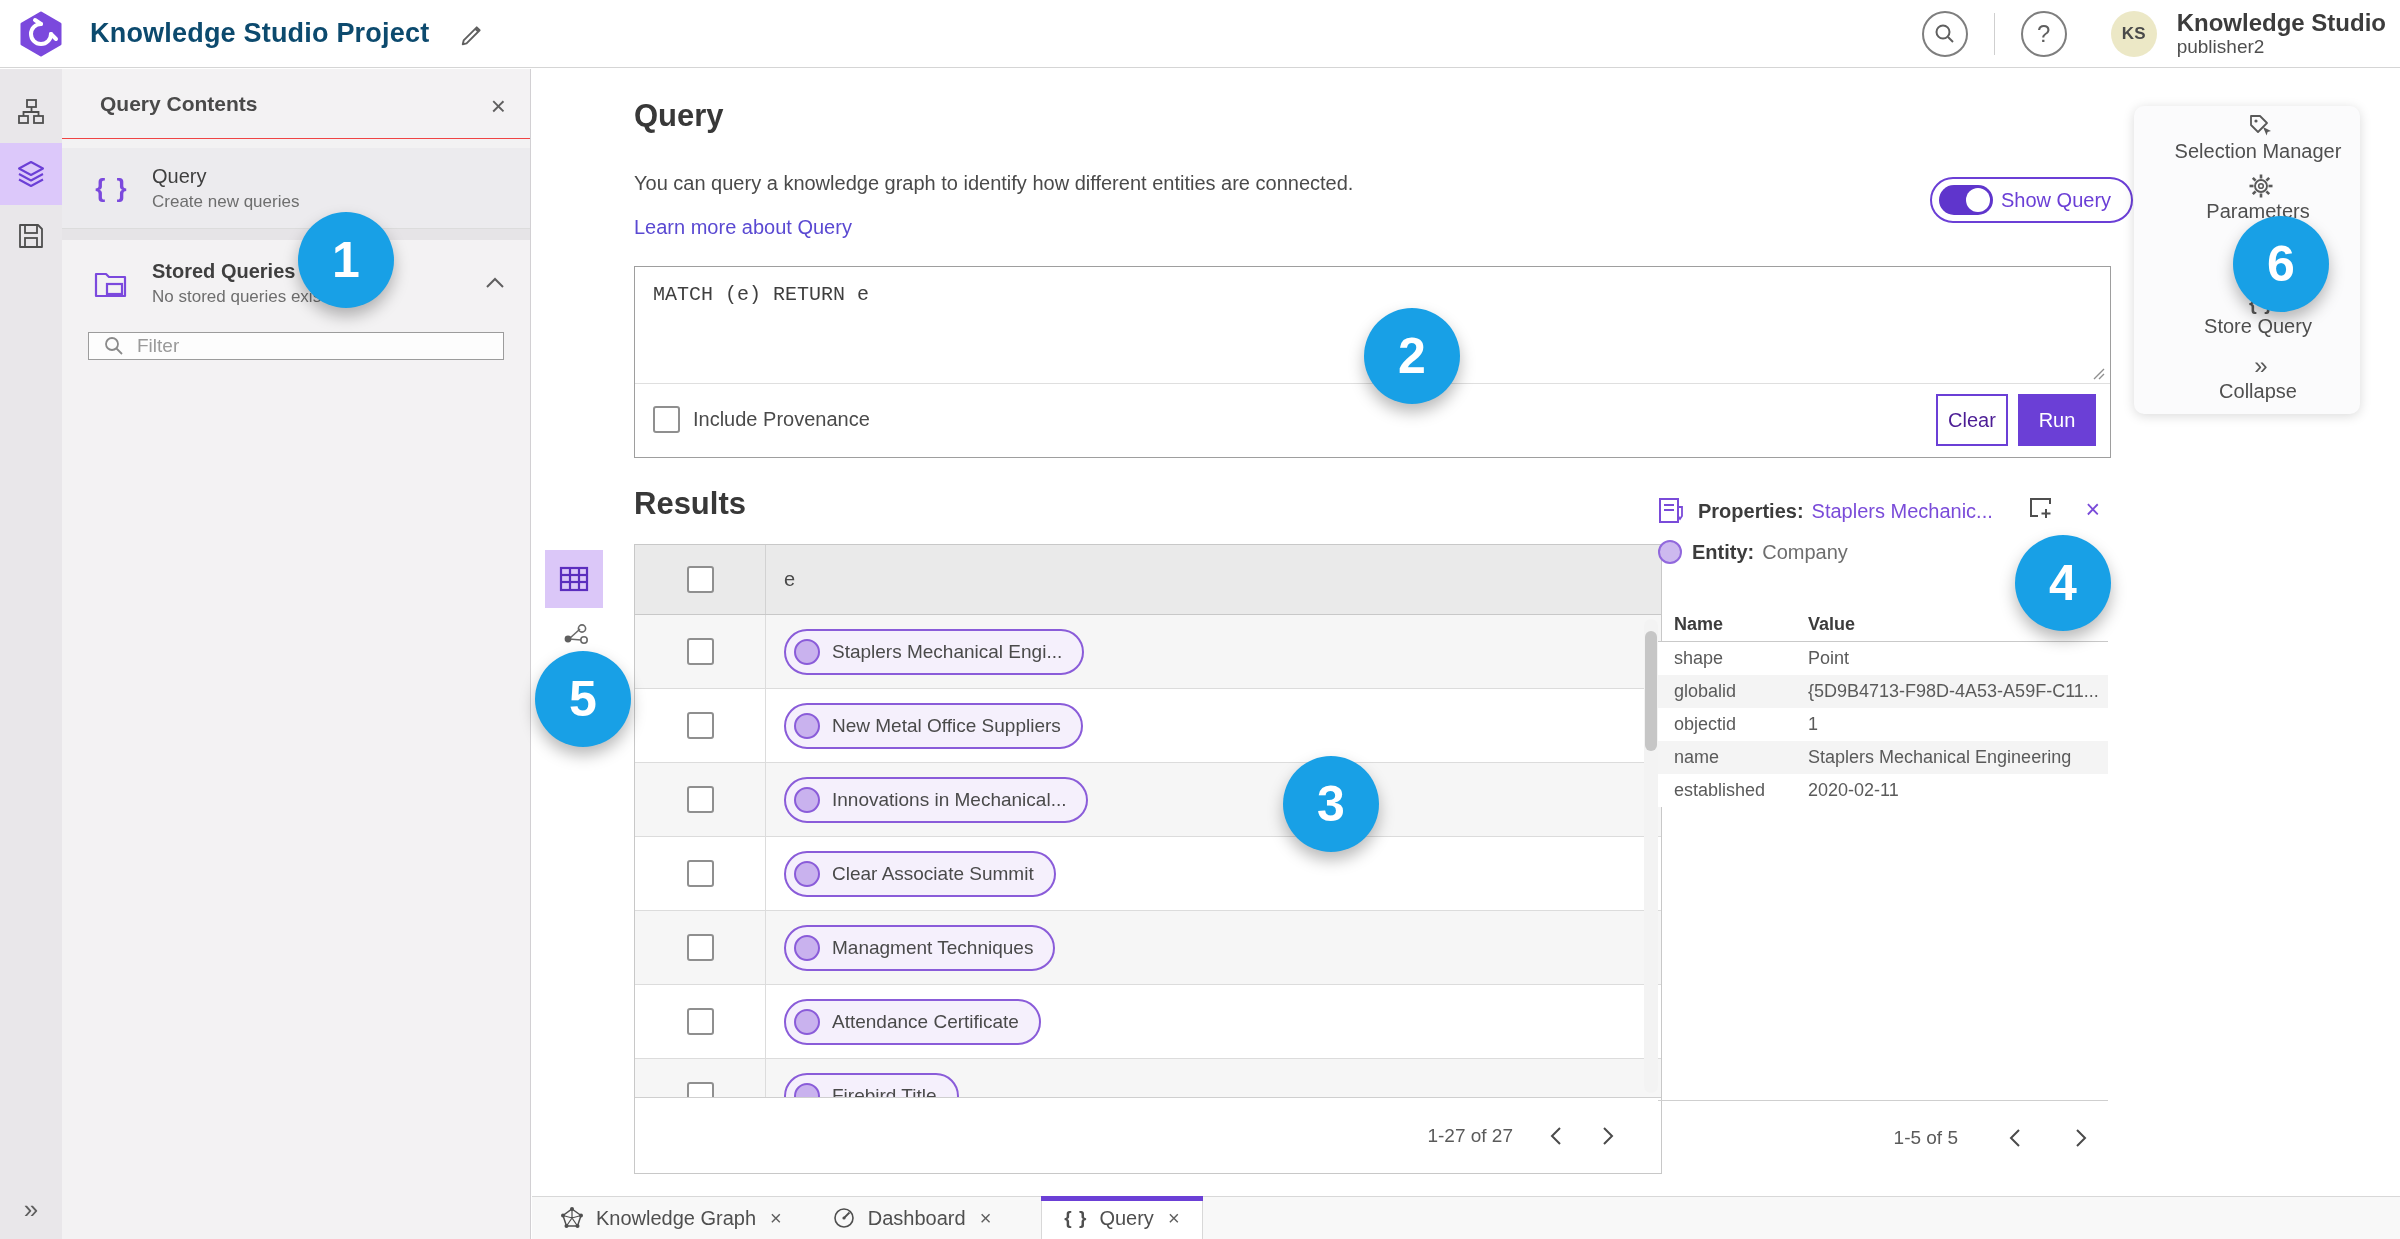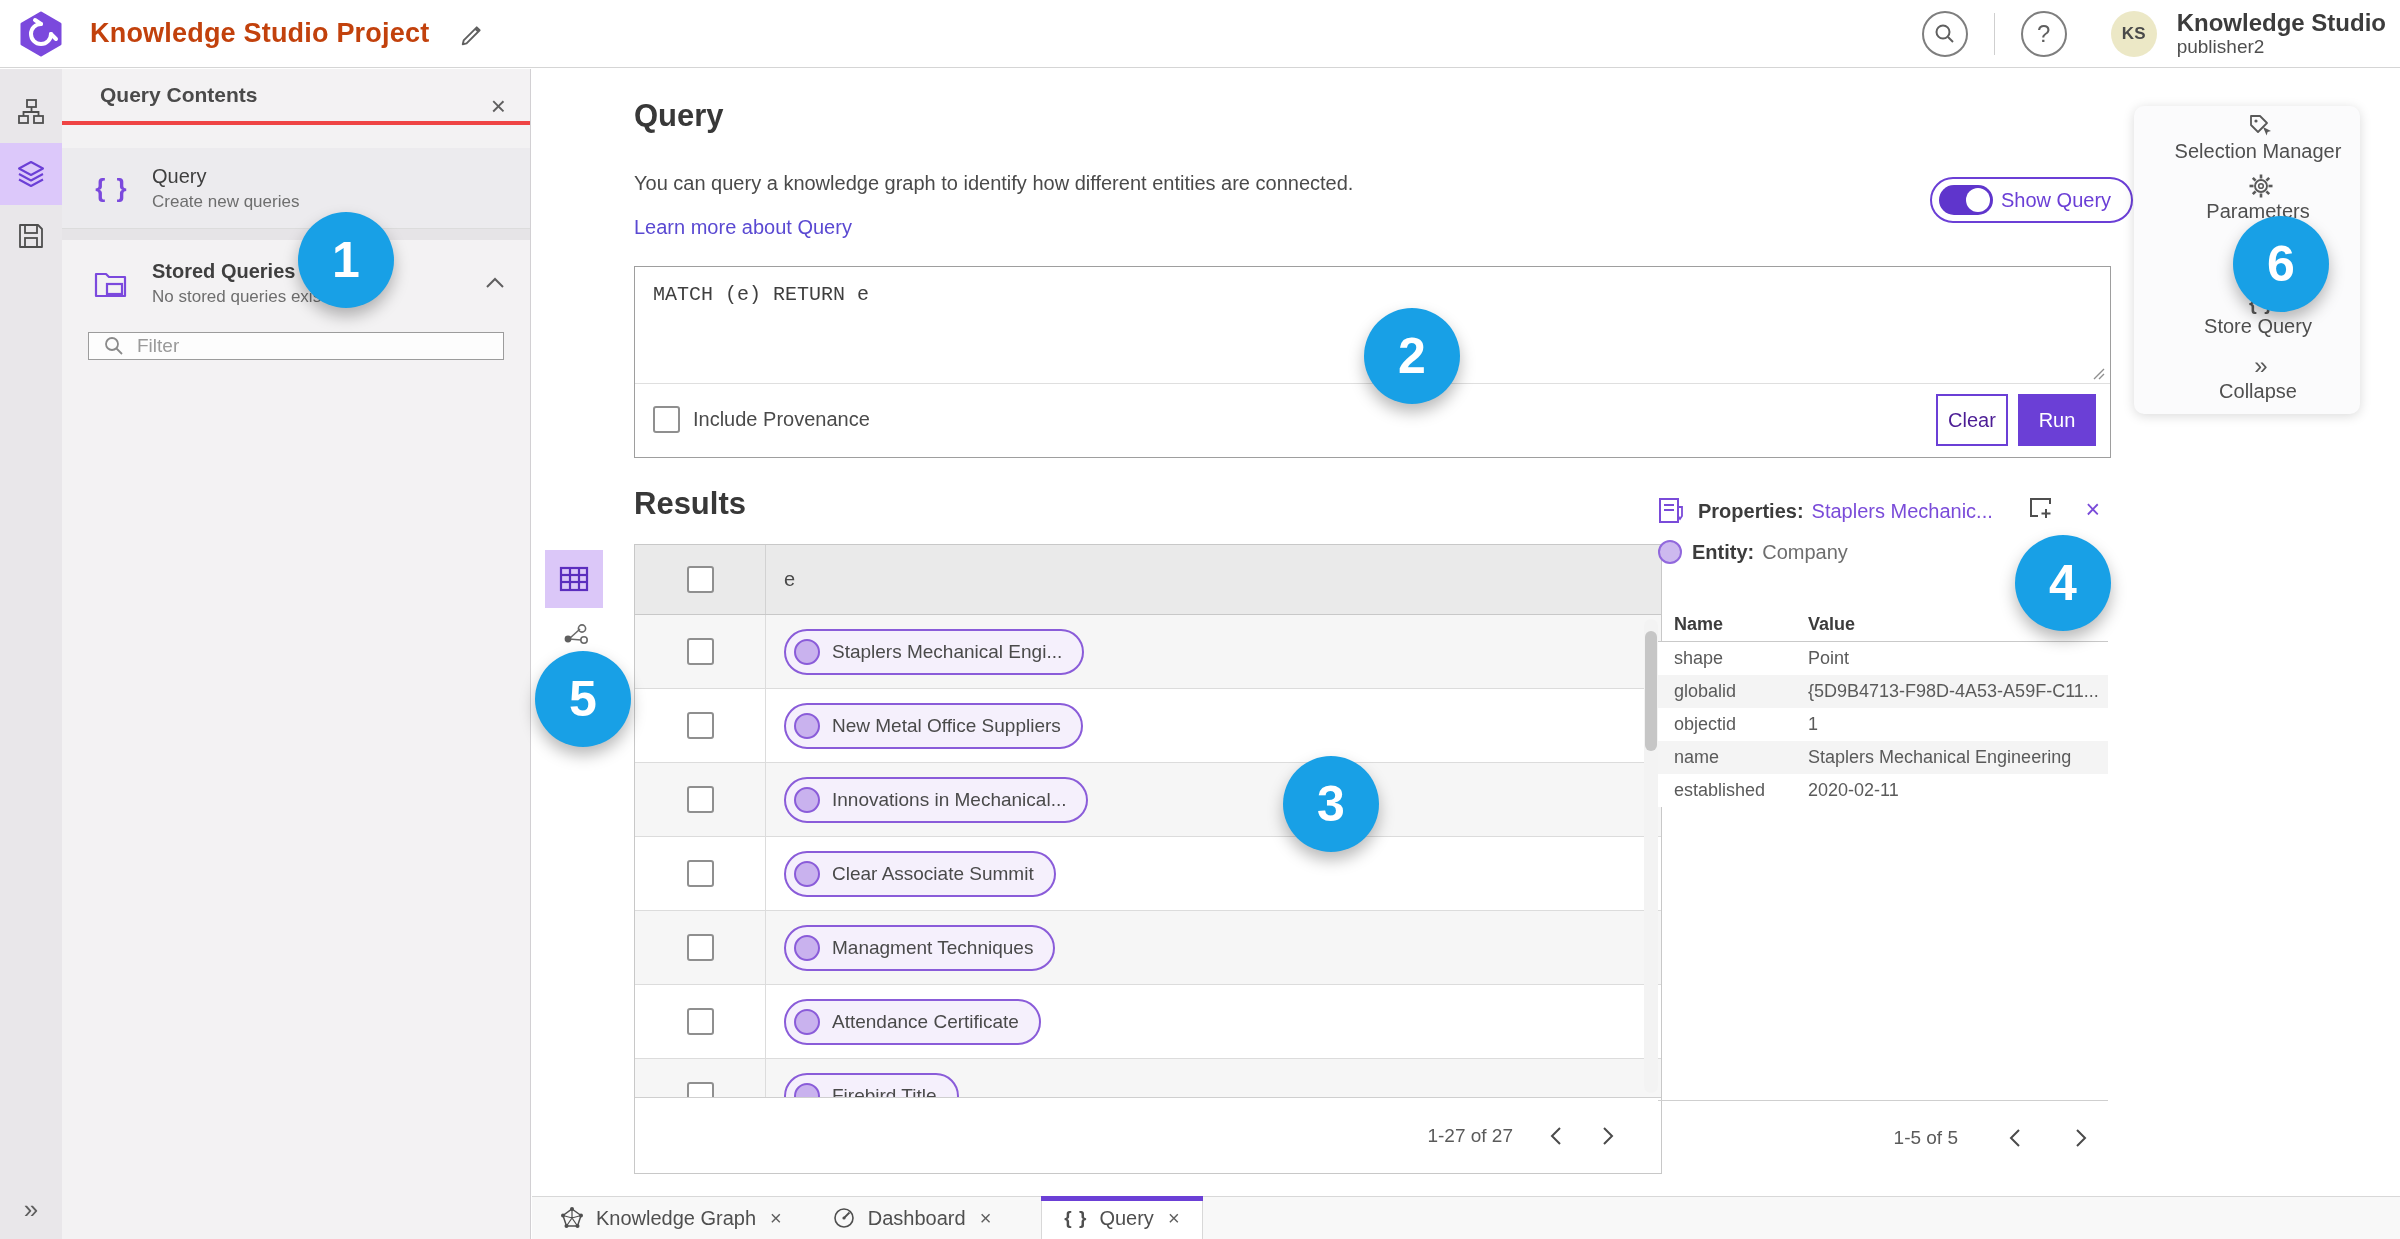--- a/index.html
+++ b/index.html
@@ -7,21 +7,21 @@
   #app {
     position:relative; width:2400px; height:1239px; overflow:hidden;
     font-family:"Liberation Sans", sans-serif; color:#4a4a4a; background:#fff;
   }
   svg { display:block; }
 
   
   .topbar { position:absolute; top:0; left:0; right:0; height:68px; background:#fff;
     border-bottom:1px solid #d5d5d5; display:flex; align-items:center; z-index:20; }
   .logo { margin-left:18px; width:46px; height:46px; }
-  .app-title { margin-left:26px; font-size:27px; font-weight:600; color:#c2410c; letter-spacing:.2px; }
+  .app-title { margin-left:26px; font-size:27px; font-weight:600; color:#0c4a6e; letter-spacing:.2px; }
   .pencil-btn { margin-left:30px; cursor:pointer; }
   .topbar-right { margin-left:auto; display:flex; align-items:center; padding-right:14px; }
   .circle-btn { width:46px; height:46px; border-radius:50%; border:2px solid #7e7e7e;
     display:flex; align-items:center; justify-content:center; background:#fff; cursor:pointer; }
   .help-glyph { font-size:24px; color:#5f5f5f; }
   .top-divider { width:1px; height:42px; background:#cfcfcf; margin:0 26px; }
   .avatar { width:46px; height:46px; border-radius:50%; background:#ecE8c6; background:#ece8c6;
     display:flex; align-items:center; justify-content:center; font-size:17px; font-weight:bold;
     color:#4a4a4a; margin-left:44px; }
   .user-block { margin-left:20px; line-height:1.15; }
@@ -32,22 +32,22 @@
   .iconstrip { position:absolute; top:69px; left:0; bottom:0; width:62px; background:#e9e7ea; z-index:15; }
   .strip-item { width:62px; height:62px; display:flex; align-items:center; justify-content:center; cursor:pointer; }
   .strip-item.first { margin-top:12px; }
   .strip-item.active { background:#dcc8fa; }
   .strip-expand { position:absolute; bottom:14px; left:0; width:62px; text-align:center;
     font-size:26px; color:#5f5f5f; cursor:pointer; }
 
   
   .contents { position:absolute; top:69px; left:62px; bottom:0; width:469px; background:#f3f2f3;
     border-right:1px solid #d2d0d3; z-index:14; }
-  .contents-head { position:absolute; top:0; left:0; right:0; height:56px; display:flex;
-    align-items:center; border-bottom:4px solid #ef4444; }
+  .contents-head { position:absolute; top:0; left:0; right:0; height:70px; display:flex;
+    align-items:center; border-bottom:1px solid #ef4444; }
   .contents-title { margin-left:38px; font-size:21px; font-weight:bold; color:#4a4a4a; }
   .contents-close { position:absolute; right:24px; top:24px; font-size:26px; color:#5f5f5f; cursor:pointer; line-height:1; }
   .crow { position:absolute; left:0; right:0; display:flex; align-items:center; cursor:pointer; }
   .crow.query { top:79px; height:81px; background:#ecebee; border-bottom:1px solid #dcdcdc; }
   .crow.stored { top:171px; height:86px; }
   .contents-gap { position:absolute; top:160px; left:0; right:0; height:11px; background:#e6e4e7; }
   .crow .c-icon { width:44px; margin-left:28px; display:flex; justify-content:center; }
   .c-texts { margin-left:18px; }
   .c-label { font-size:20px; color:#3f3f3f; font-weight:600; }
   .crow.query .c-label { font-weight:normal; color:#3f3f3f; }

